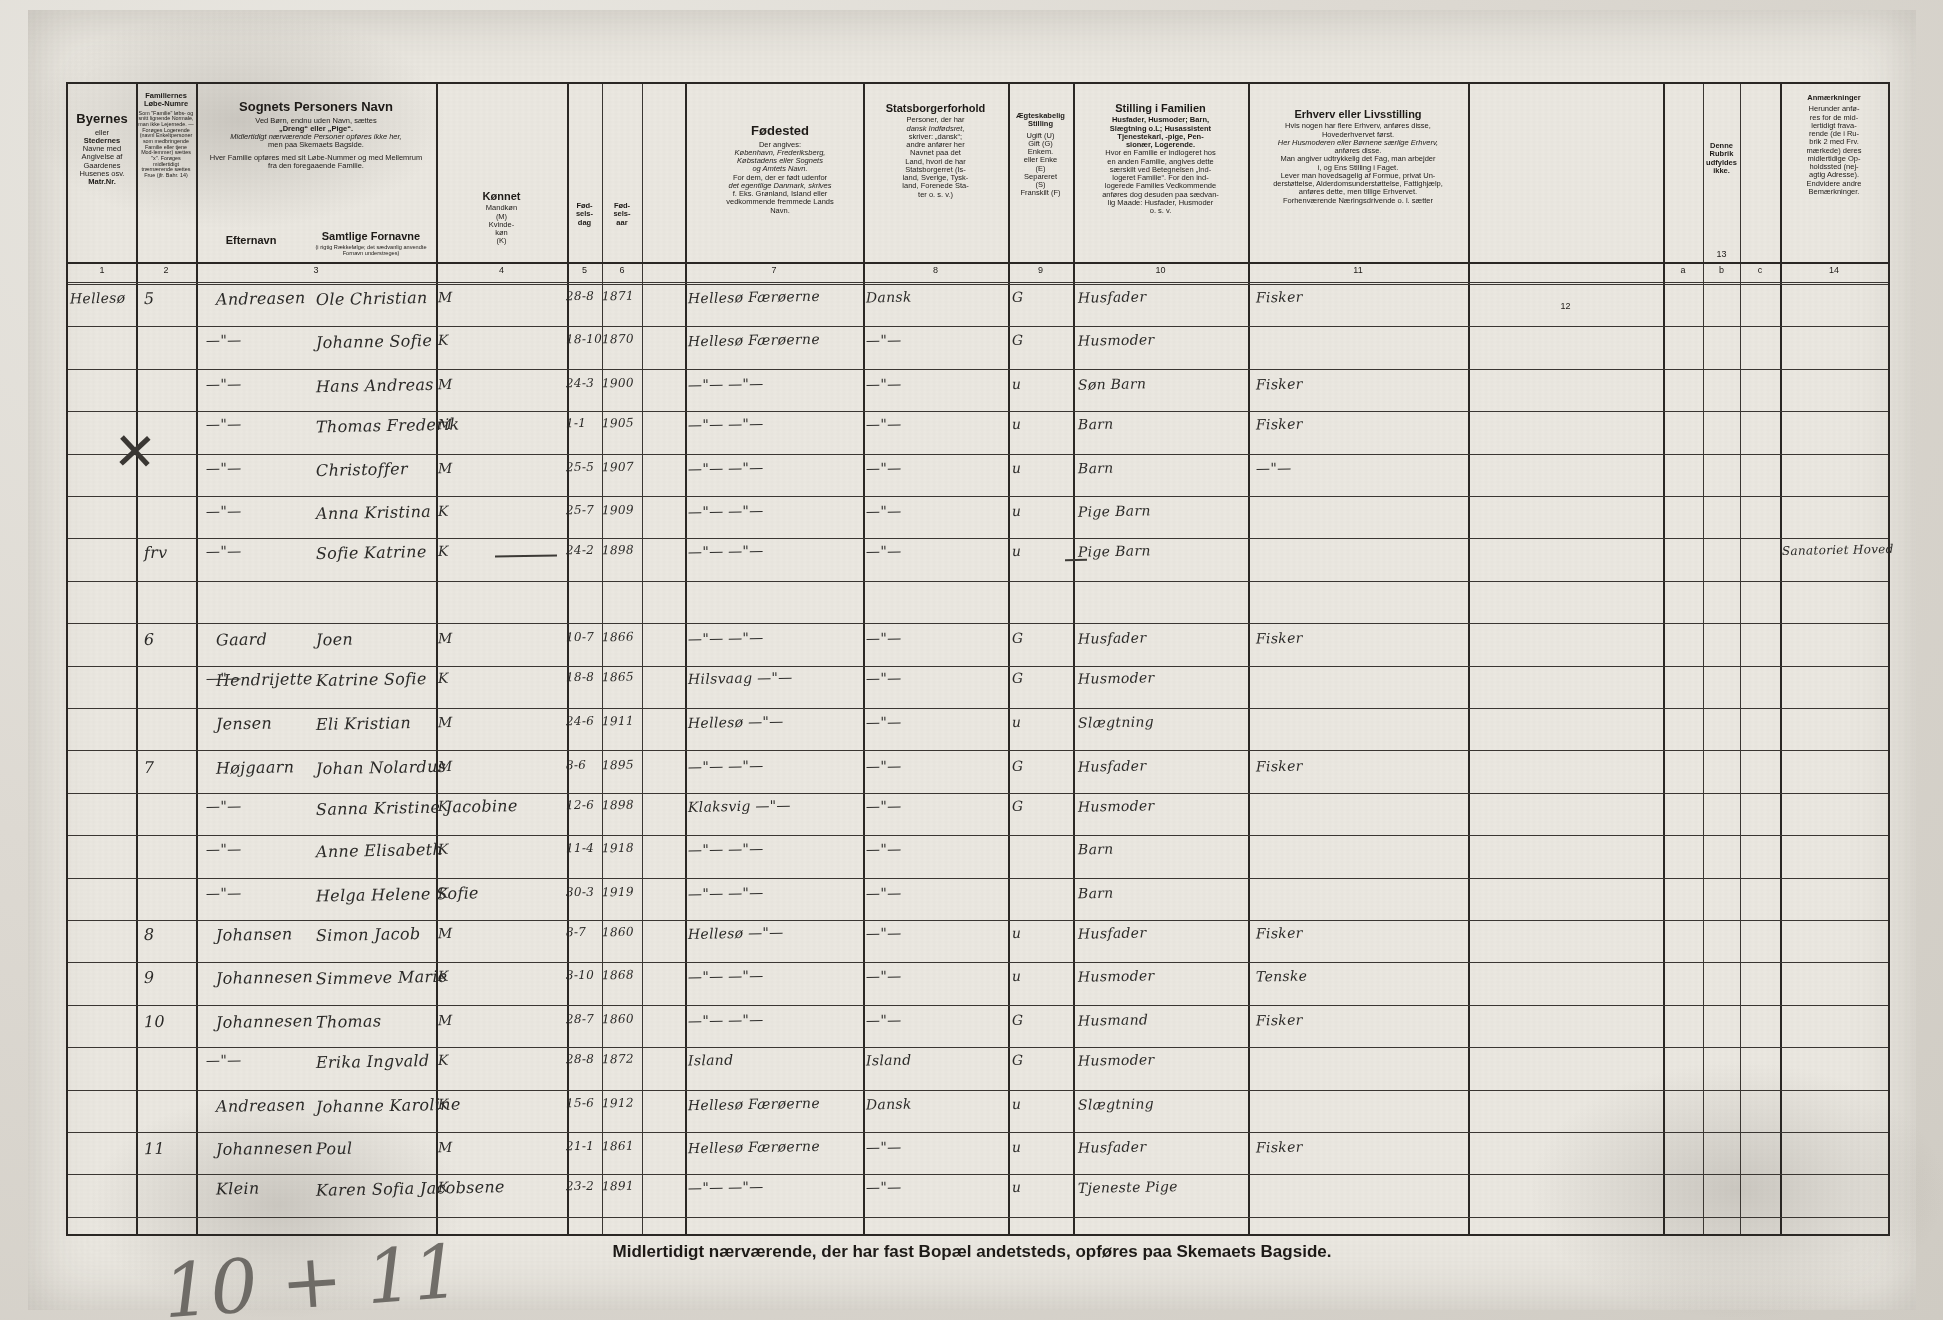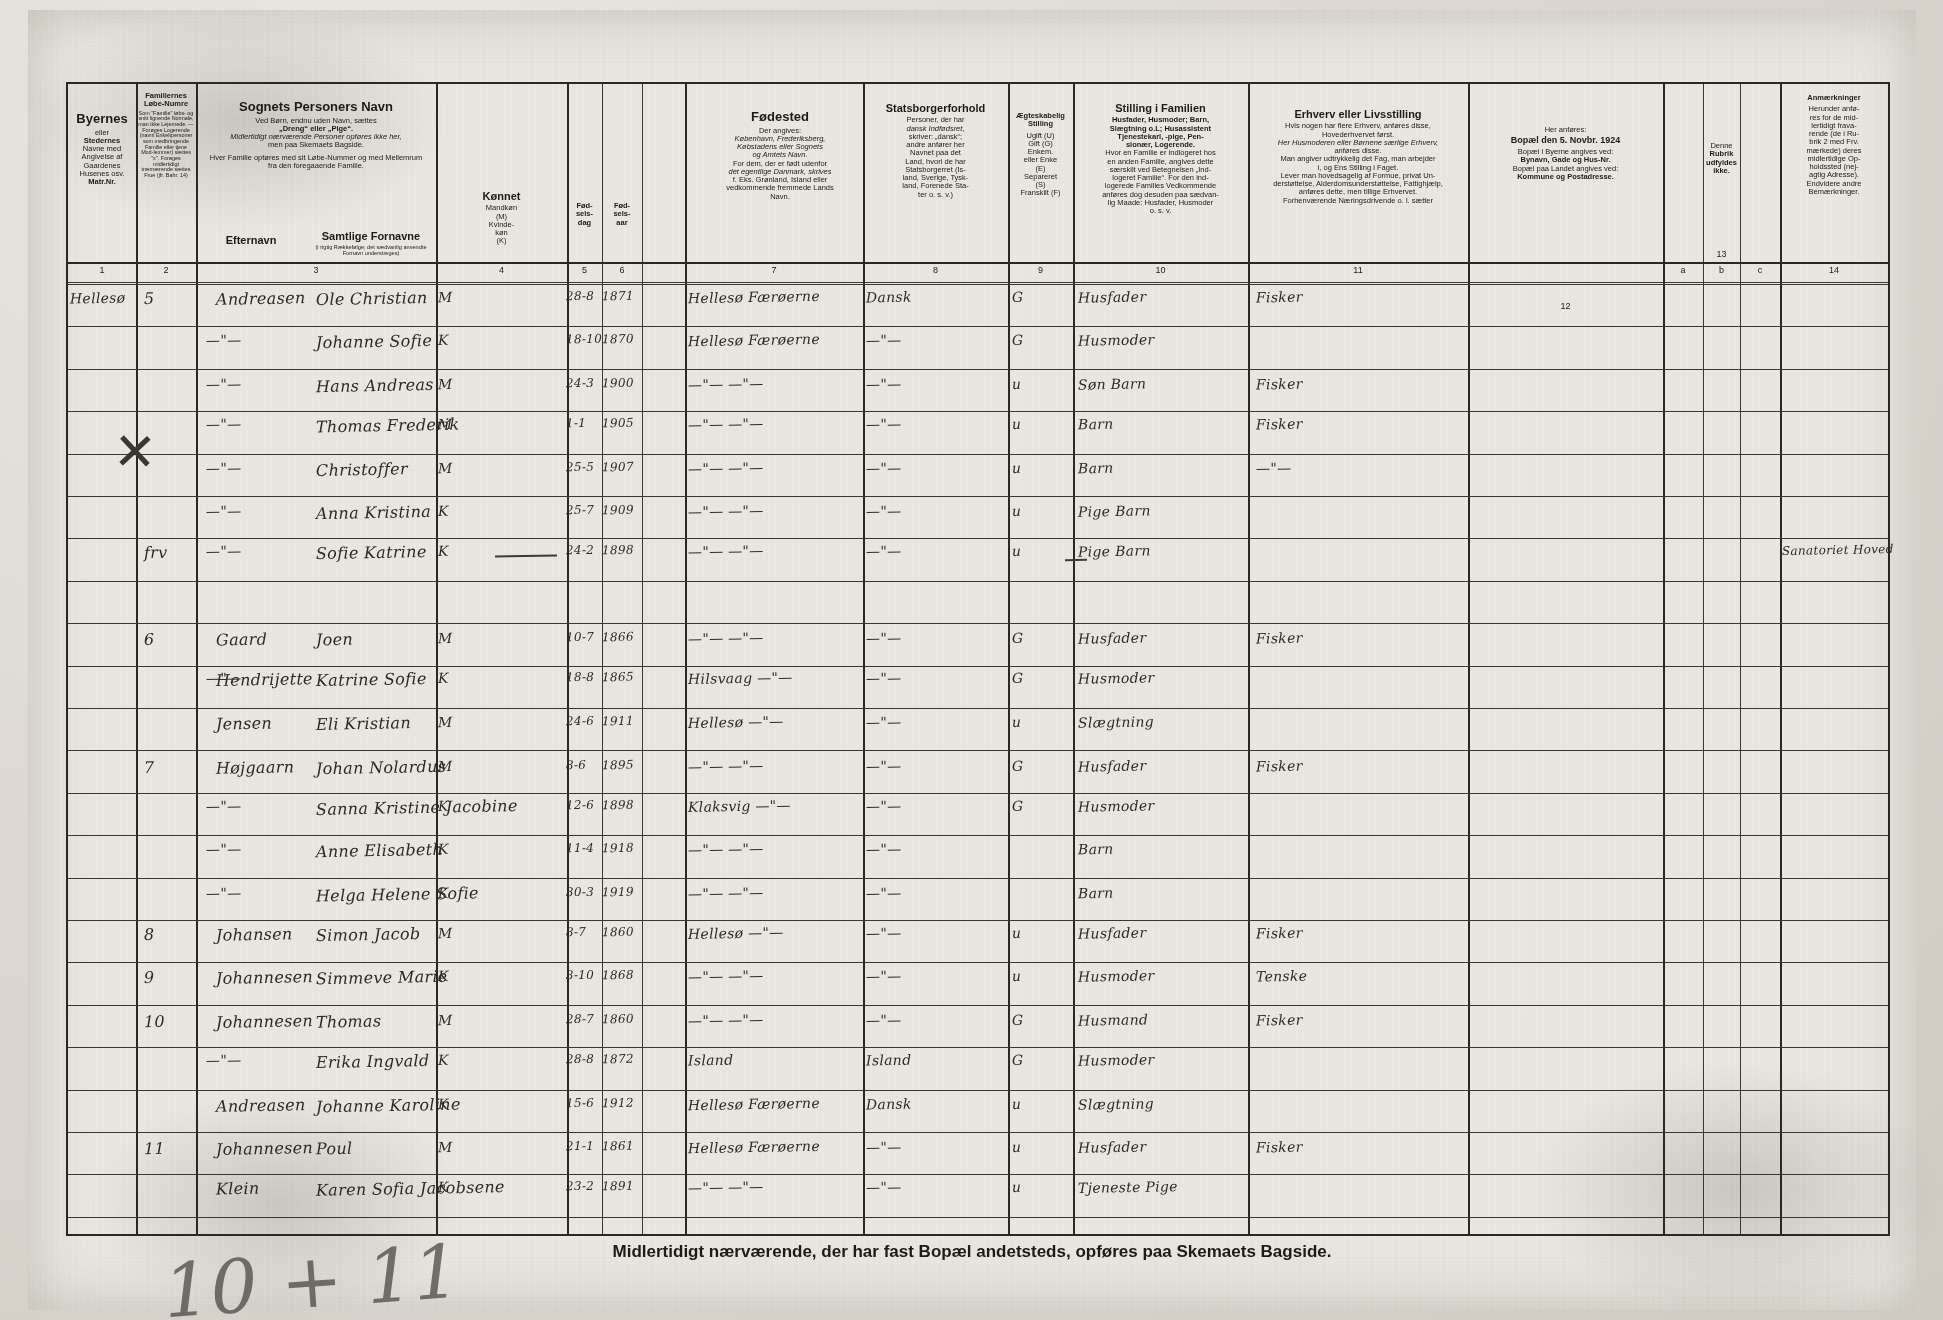--- a/index.html
+++ b/index.html
@@ -172,21 +172,21 @@
         <span class="tiny" style="font-weight:bold">Fød-</span>
         <span class="tiny" style="font-weight:bold">sels-</span>
         <span class="tiny" style="font-weight:bold">dag</span>
       </div>
       <div class="hdrcell" style="left:534px;top:116px;width:40px;">
         <span class="tiny" style="font-weight:bold">Fød-</span>
         <span class="tiny" style="font-weight:bold">sels-</span>
         <span class="tiny" style="font-weight:bold">aar</span>
       </div>
 
-      <div class="hdrcell" style="left:617px;top:24px;width:190px;">
+      <div class="hdrcell" style="left:617px;top:38px;width:190px;">
         <span class="big">Fødested</span>
         <span class="tiny">Der angives:</span>
         <span class="tiny" style="font-style:italic">København, Frederiksberg,</span>
         <span class="tiny" style="font-style:italic">Købstadens eller Sognets</span>
         <span class="tiny" style="font-style:italic">og Amtets Navn.</span>
         <span class="tiny">For dem, der er født udenfor</span>
         <span class="tiny" style="font-style:italic">det egentlige Danmark, skrives</span>
         <span class="tiny">f. Eks. Grønland, Island eller</span>
         <span class="tiny">vedkommende fremmede Lands</span>
         <span class="tiny">Navn.</span>
@@ -241,31 +241,23 @@
         <span class="tiny">Hvor en Familie er indlogeret hos</span>
         <span class="tiny">en anden Familie, angives dette</span>
         <span class="tiny">særskilt ved Betegnelsen „Ind-</span>
         <span class="tiny">logeret Familie“. For den ind-</span>
         <span class="tiny">logerede Families Vedkommende</span>
         <span class="tiny">anføres dog desuden paa sædvan-</span>
         <span class="tiny">lig Maade: Husfader, Husmoder</span>
         <span class="tiny">o. s. v.</span>
       </div>
 
-      <div class="hdrcell" style="left:1400px;top:40px;width:195px;">
-        <span class="tiny">Her anføres:</span>
-        <span class="tiny" style="font-weight:bold;font-size:9px;margin:2px 0">Bopæl den 5. Novbr. 1924</span>
-        <span class="tiny">Bopæl i Byerne angives ved:</span>
-        <span class="tiny" style="font-weight:bold">Bynavn, Gade og Hus-Nr.</span>
-        <span class="tiny">Bopæl paa Landet angives ved:</span>
-        <span class="tiny" style="font-weight:bold">Kommune og Postadresse.</span>
-      </div>
 
       <div class="hdrcell" style="left:1595px;top:56px;width:117px;">
-        <span class="tiny" style="font-weight:normal">Denne</span>
+        <span class="tiny" style="font-weight:bold">Denne</span>
         <span class="tiny" style="font-weight:bold">Rubrik</span>
         <span class="tiny" style="font-weight:bold">udfyldes</span>
         <span class="tiny" style="font-weight:bold">ikke.</span>
       </div>
 
       <div class="hdrcell" style="left:1712px;top:8px;width:108px;">
         <span class="tiny" style="font-weight:bold">Anmærkninger</span>
         <span class="tiny" style="margin-top:3px">Herunder anfø-</span>
         <span class="tiny">res for de mid-</span>
         <span class="tiny">lertidigt frava-</span>

